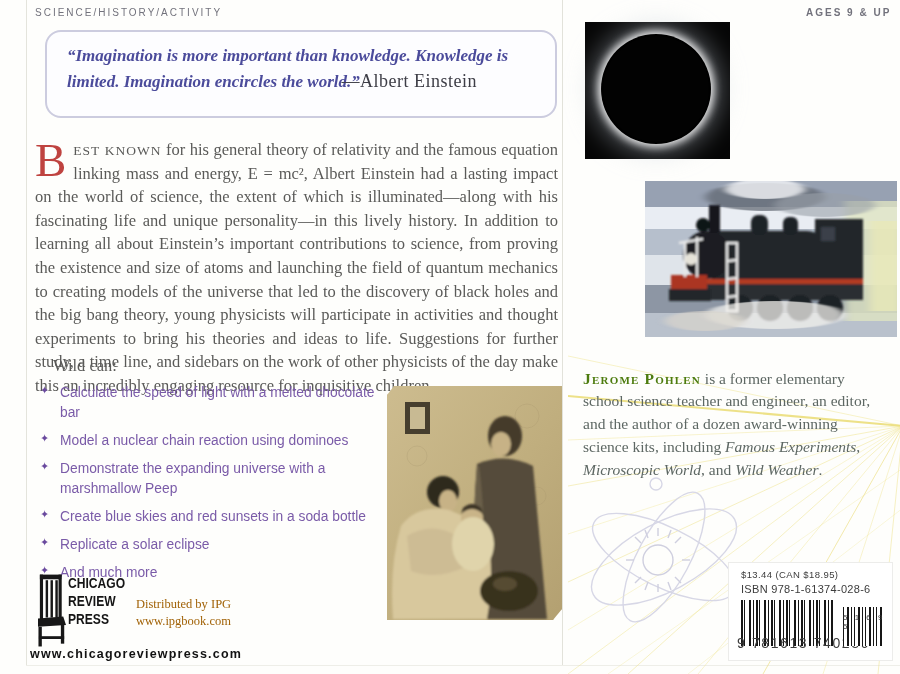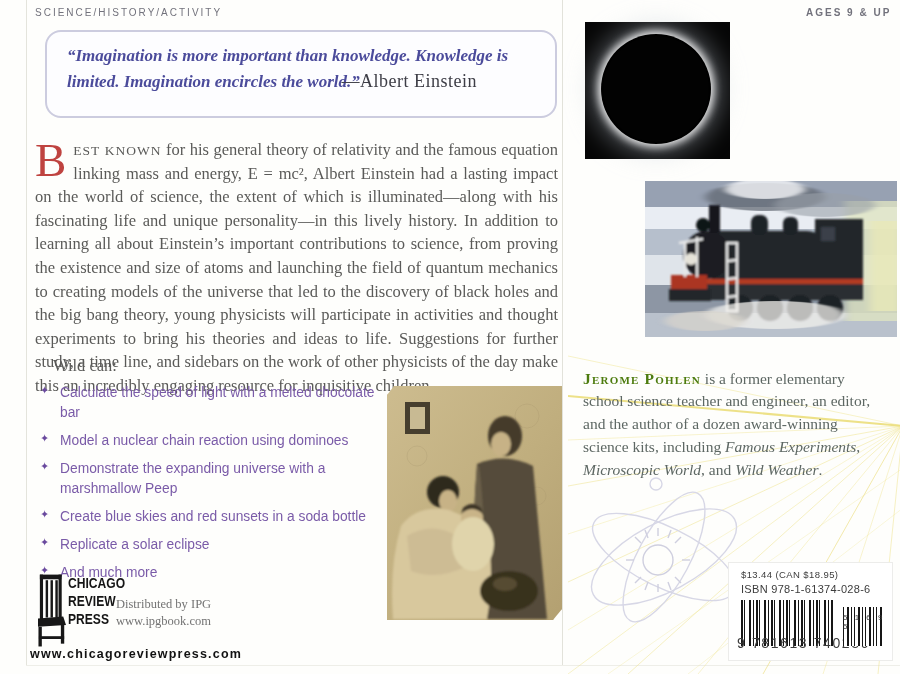--- a/index.html
+++ b/index.html
@@ -69,21 +69,21 @@
 
   
   .chair { position:absolute; left:38px; top:574px; width:28px; height:74px; }
   .logo-text {
     position:absolute; left:68px; top:574px;
     font-family:"Liberation Sans", sans-serif; font-weight:bold; font-size:15.5px;
     line-height:18px; color:#151515; transform:scaleX(.78); transform-origin:left top;
     letter-spacing:0;
   }
   .distributor {
-    position:absolute; left:116px; top:596px; font-size:12.5px; line-height:17px; color:#737373;
+    position:absolute; left:136px; top:596px; font-size:12.5px; line-height:17px; color:#a16207;
   }
   .website {
     position:absolute; left:30px; top:647px;
     font-family:"Liberation Sans", sans-serif; font-weight:bold; font-size:12.5px;
     letter-spacing:1.2px; color:#121212;
   }
 
   
   .rays { position:absolute; left:568px; top:348px; width:332px; height:326px; pointer-events:none; }
 

